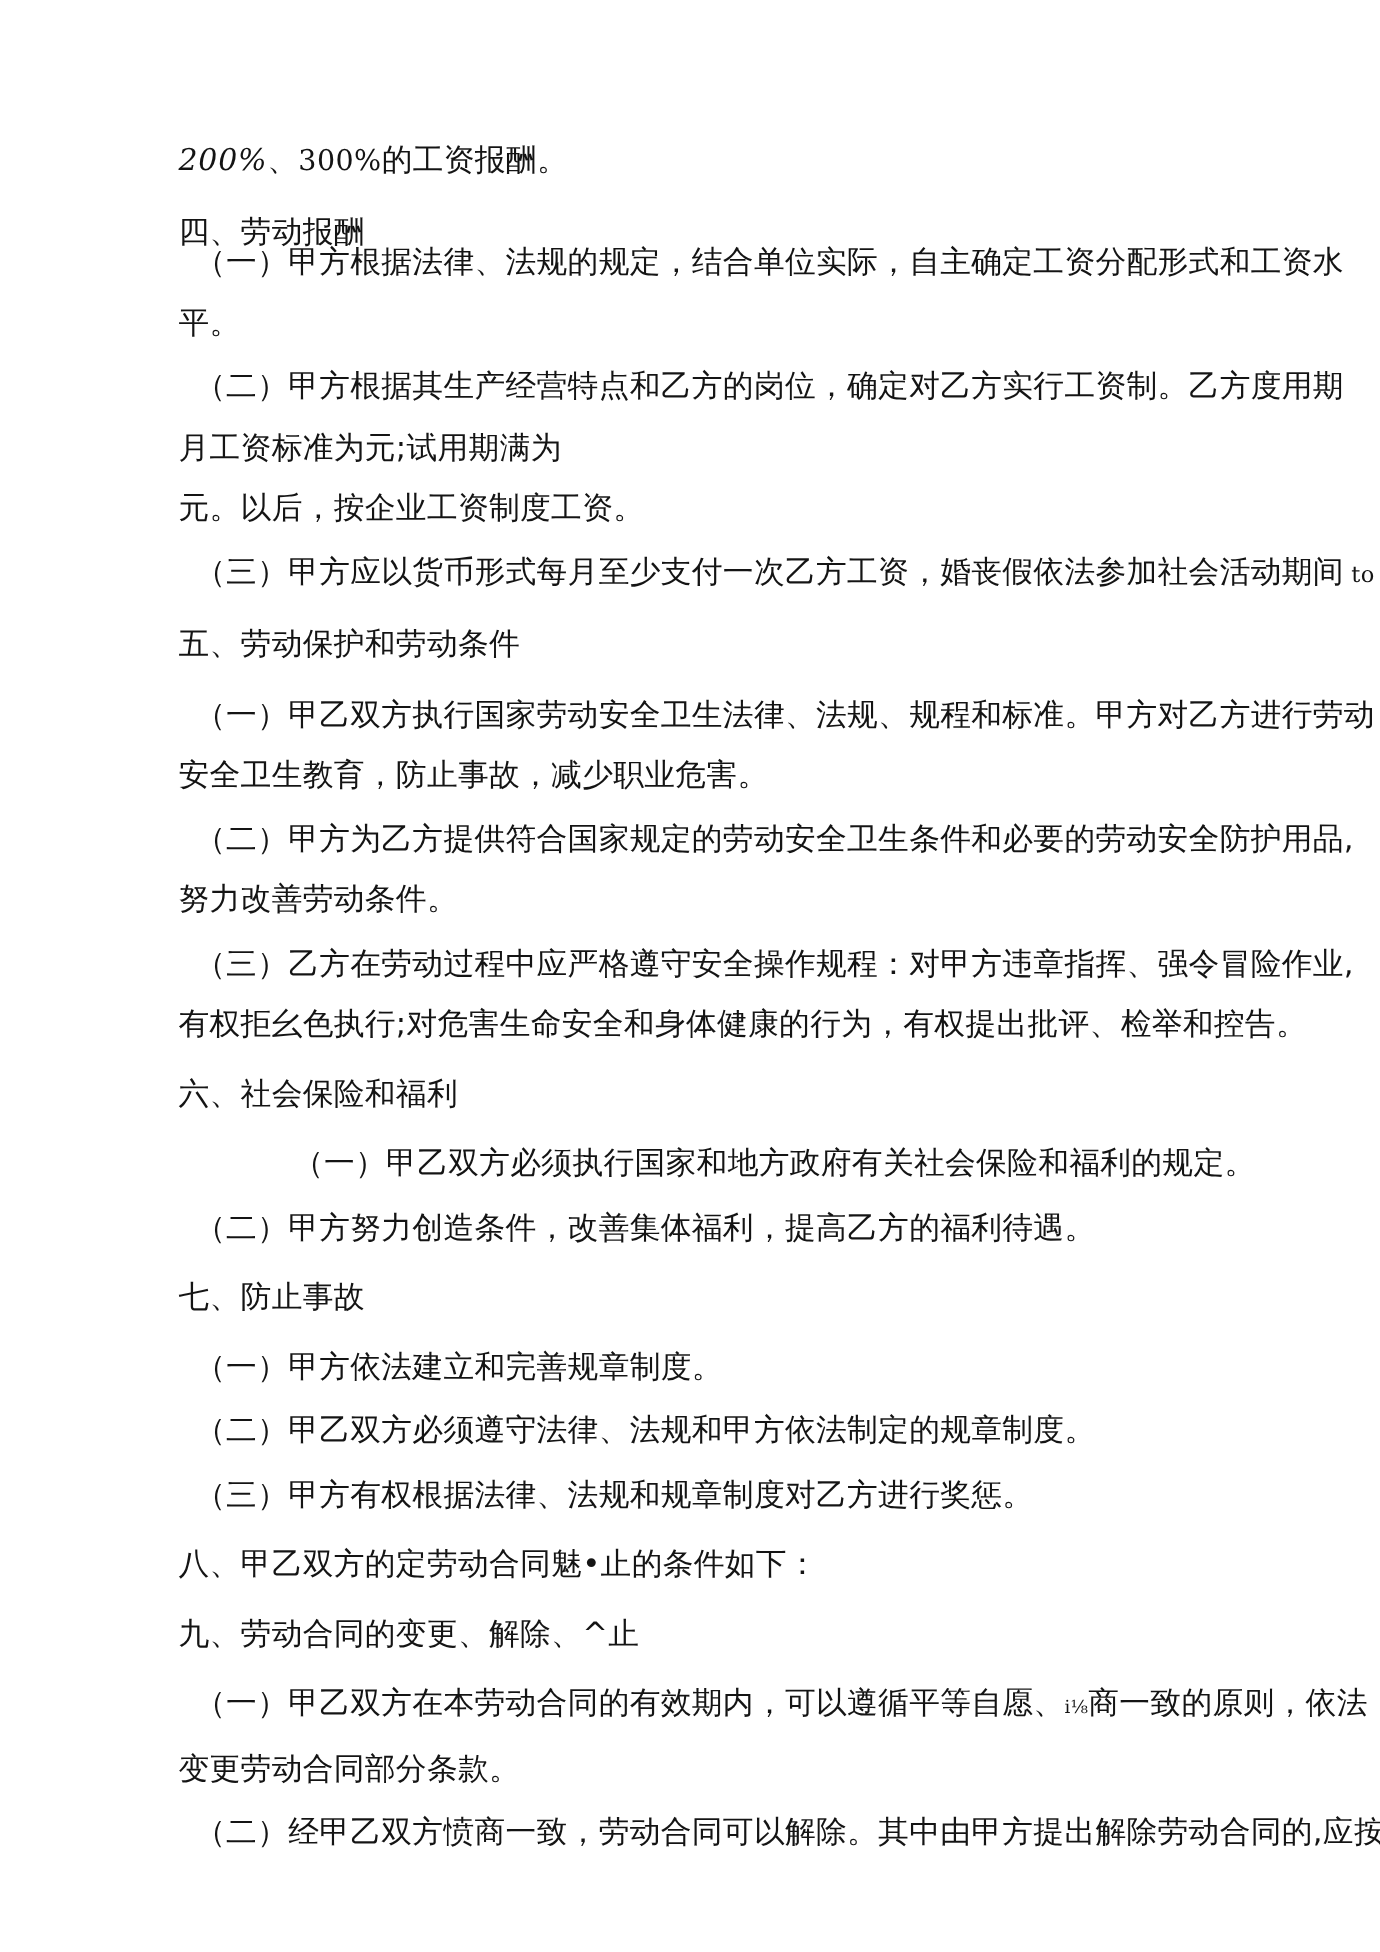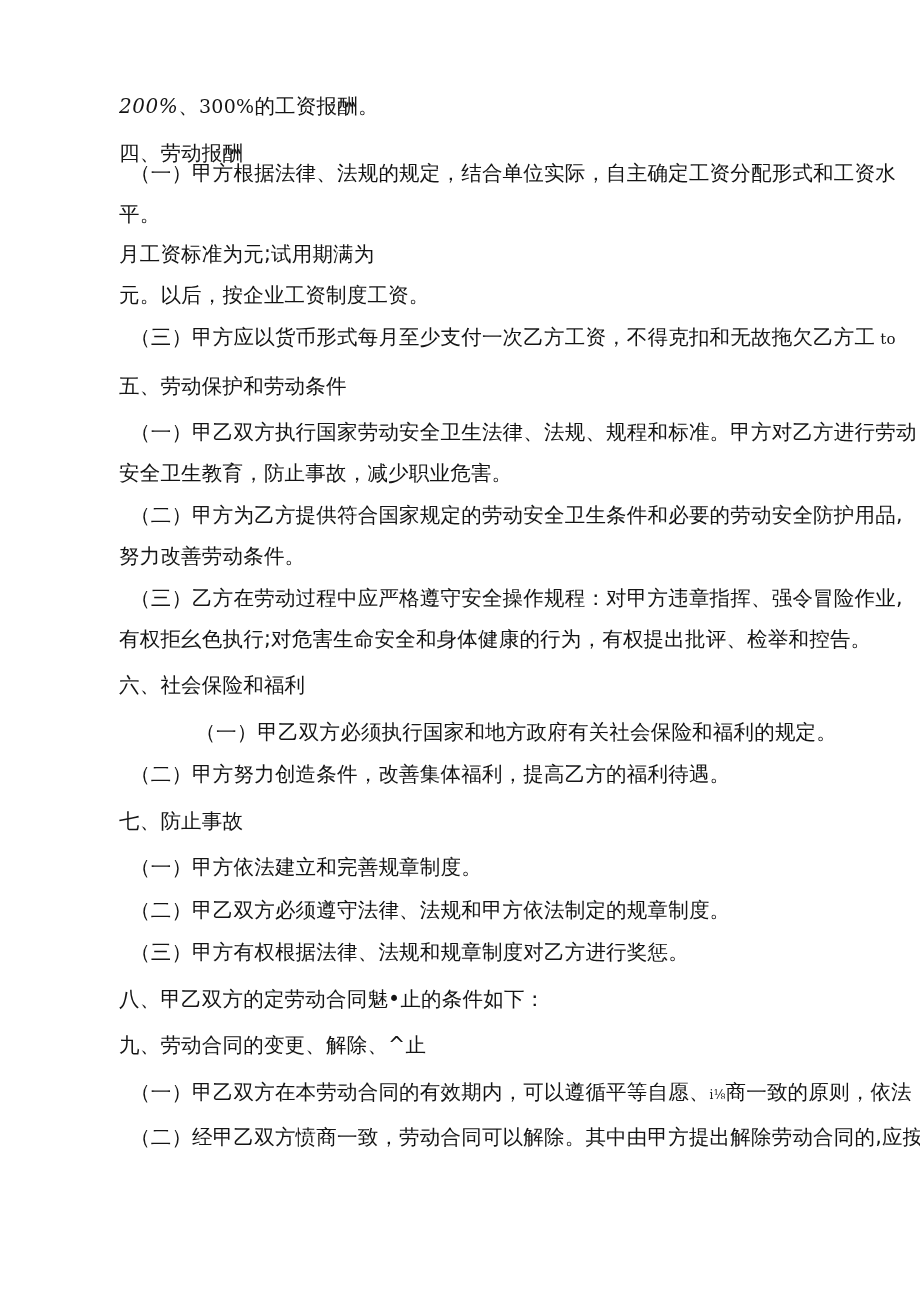--- a/index.html
+++ b/index.html
@@ -77,35 +77,37 @@
 </style>
 </head>
 <body>
 
 <div class="page">
   <div class="doc-body" id="doc-body">
       <div class="line"><span class="latin-italic">200%</span><span>、</span><span class="latin-roman">300%</span><span>的工资报酬。</span></div>
       <div class="line heading" style="margin-top: 26px;">四、劳动报酬</div>
       <div class="line indent" style="">（一）甲方根据法律、法规的规定，结合单位实际，自主确定工资分配形式和工资水</div>
       <div class="line" style="margin-top: 20px;">平。</div>
+      <div class="line indent" style="margin-top: 22px;">（二）甲方根据其生产经营特点和乙方的岗位，确定对乙方实行工资制。乙方度用期</div>
       <div class="line" style="margin-top: 20px;">月工资标准为元;试用期满为</div>
       <div class="line" style="margin-top: 20px;">元。以后，按企业工资制度工资。</div>
-      <div class="line indent" style="margin-top: 22px;"><span>（三）甲方应以货币形式每月至少支付一次乙方工资，不得克扣和无故拖欠乙方工</span><span class="artifact-small"> to</span></div>
+      <div class="line indent" style="margin-top: 22px;"><span>（三）甲方应以货币形式每月至少支付一次乙方工资，婚丧假依法参加社会活动期间</span><span class="artifact-small"> to</span></div>
       <div class="line heading" style="margin-top: 26px;">五、劳动保护和劳动条件</div>
       <div class="line indent" style="margin-top: 26px;">（一）甲乙双方执行国家劳动安全卫生法律、法规、规程和标准。甲方对乙方进行劳动</div>
       <div class="line" style="margin-top: 20px;">安全卫生教育，防止事故，减少职业危害。</div>
       <div class="line indent" style="margin-top: 22px;">（二）甲方为乙方提供符合国家规定的劳动安全卫生条件和必要的劳动安全防护用品,</div>
       <div class="line" style="margin-top: 20px;">努力改善劳动条件。</div>
       <div class="line indent" style="margin-top: 22px;">（三）乙方在劳动过程中应严格遵守安全操作规程：对甲方违章指挥、强令冒险作业,</div>
       <div class="line" style="margin-top: 20px;">有权拒幺色执行;对危害生命安全和身体健康的行为，有权提出批评、检举和控告。</div>
       <div class="line heading" style="margin-top: 26px;">六、社会保险和福利</div>
       <div class="line indent" style="margin-top: 26px; text-align: right;">（一）甲乙双方必须执行国家和地方政府有关社会保险和福利的规定。</div>
       <div class="line indent" style="margin-top: 22px;">（二）甲方努力创造条件，改善集体福利，提高乙方的福利待遇。</div>
       <div class="line heading" style="margin-top: 26px;">七、防止事故</div>
       <div class="line indent" style="margin-top: 26px;">（一）甲方依法建立和完善规章制度。</div>
       <div class="line indent" style="margin-top: 22px;">（二）甲乙双方必须遵守法律、法规和甲方依法制定的规章制度。</div>
       <div class="line indent" style="margin-top: 22px;">（三）甲方有权根据法律、法规和规章制度对乙方进行奖惩。</div>
       <div class="line heading" style="margin-top: 26px;">八、甲乙双方的定劳动合同魅•止的条件如下：</div>
       <div class="line heading" style="margin-top: 26px;">九、劳动合同的变更、解除、^止</div>
       <div class="line indent" style="margin-top: 26px;"><span>（一）甲乙双方在本劳动合同的有效期内，可以遵循平等自愿、</span><span class="artifact-tiny">i⅛</span><span>商一致的原则，依法</span></div>
+      <div class="line" style="margin-top: 20px;">变更劳动合同部分条款。</div>
       <div class="line indent" style="margin-top: 22px;">（二）经甲乙双方愤商一致，劳动合同可以解除。其中由甲方提出解除劳动合同的,应按</div>
     </div>
 </div>
 
 </body></html>

